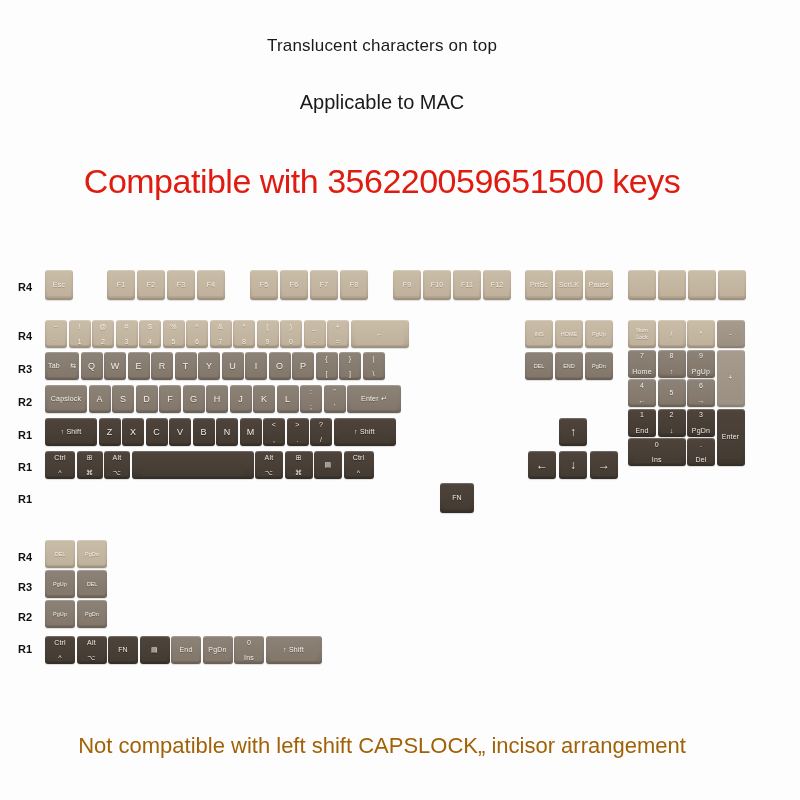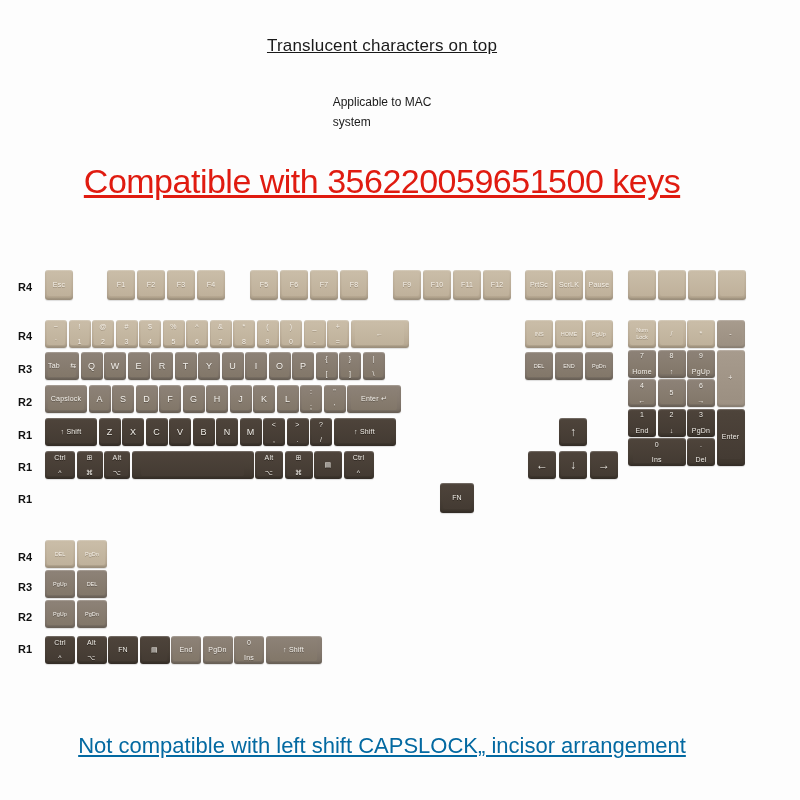--- a/index.html
+++ b/index.html
@@ -4,25 +4,25 @@
 <style>
   html,body{margin:0;padding:0;}
   body{
     width:800px;height:800px;
     background:#fdfdfd;
     font-family:"Liberation Sans", sans-serif;
     position:relative;
     overflow:hidden;
     color:#111;
   }
-  .hdr{position:absolute;left:0;width:764px;text-align:center;text-decoration:underline;}
+  .hdr{position:absolute;left:0;width:764px;text-align:center;}
   #t-translucent{top:36px;font-size:17px;color:#1a1a1a;letter-spacing:.2px;}
-  #t-mac{top:92px;font-size:12px;color:#1a1a1a;line-height:20px;text-align:center;}
+  #t-mac{top:92px;font-size:20px;color:#1a1a1a;line-height:20px;text-align:center;}
   #t-compat{top:162px;font-size:34px;color:#e01b10;font-weight:400;letter-spacing:-.5px;}
-  #t-bottom{top:733px;font-size:22px;color:#0369a1;font-weight:400;}
+  #t-bottom{top:733px;font-size:22px;color:#a16207;font-weight:400;}
 
   
   #board{position:absolute;left:0;top:0;width:800px;height:800px;}
   .rowlabel{position:absolute;font-size:11px;font-weight:bold;color:#111;
             font-family:"Liberation Sans", sans-serif;}
 
   .key{position:absolute;border-radius:3px;box-sizing:border-box;
        box-shadow:inset 0 -2px 2px rgba(0,0,0,.14), inset 0 1px 1px rgba(255,255,255,.22),
                   0 1px 1px rgba(0,0,0,.13);
        overflow:hidden;}
@@ -59,21 +59,20 @@
   .arrowglyph{font-size:12px;line-height:12px;}
 </style>
 </head>
 <body>
 
 <div class="hdr" id="t-translucent">Translucent characters on top</div>
 
 <div class="hdr" id="t-mac">
   <div style="display:inline-block;text-align:left;">
     <div>Applicable to MAC</div>
-    <div>system</div>
   </div>
 </div>
 
 <div class="hdr" id="t-compat">Compatible with 356220059651500 keys</div>
 
 <div class="hdr" id="t-bottom">Not compatible with left shift CAPSLOCK„ incisor arrangement</div>
 
 <div id="board">
 
   <div class="rowlabel" style="left:18px;top:281px;">R4</div>

